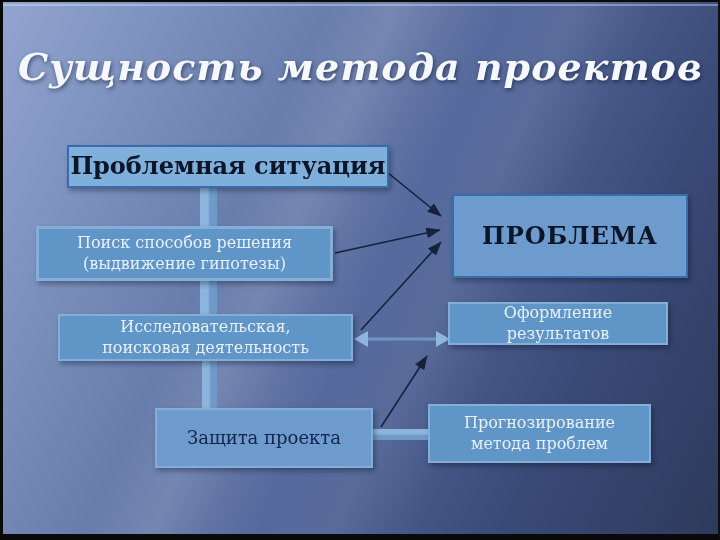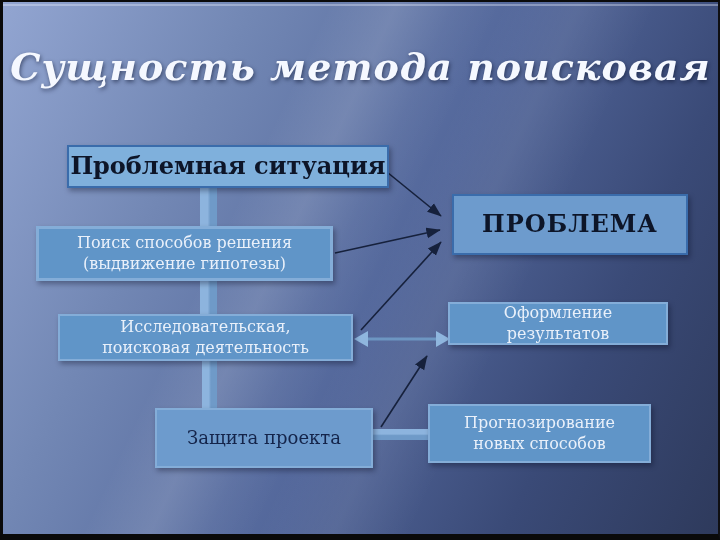--- a/index.html
+++ b/index.html
@@ -39,40 +39,40 @@
   .fill-mid2{background:#6d9bcd;}
   .bd-dark{border:2px solid var(--box-border-dark);}
   .bd-light{border:2px solid var(--box-border-light);}
   .bd-light3{border:3px solid var(--box-border-light);}
   .t-dark{color:var(--text-dark);font-weight:bold;}
   .t-navy{color:#14244a;}
   .t-light{color:var(--text-light);}
   .connector{position:absolute;background:linear-gradient(90deg,#8db4de 45%,#6f9ac8 60%);}
   .connector.h{background:linear-gradient(180deg,#8db4de 45%,#6f9ac8 60%);}
   #box-problem-situation{left:55px;top:143px;width:322px;height:43px;font-size:24px;margin-left:9px;}
-  #box-problem{left:449px;top:192px;width:236px;height:61px;font-size:24px;letter-spacing:1px;}
+  #box-problem{left:449px;top:192px;width:236px;height:84px;font-size:24px;letter-spacing:1px;}
   #box-solution-search{left:33px;top:224px;width:297px;height:55px;font-size:16px;padding:0 14px;}
   #box-research{left:55px;top:312px;width:295px;height:47px;font-size:16px;padding:4px 26px;align-items:center;}
   #box-results{left:445px;top:300px;width:220px;height:43px;font-size:16px;align-items:center;}
   #box-defense{left:152px;top:406px;width:218px;height:60px;font-size:18px;}
   #box-forecast{left:425px;top:402px;width:223px;height:59px;font-size:16px;padding:0 18px;}
   #conn-a{left:197px;top:184px;width:17px;height:42px;}
   #conn-b{left:197px;top:277px;width:17px;height:37px;}
   #conn-c{left:199px;top:357px;width:15px;height:51px;}
   #conn-d{left:368px;top:427px;width:58px;height:11px;}
   svg.overlay{position:absolute;left:0;top:0;pointer-events:none;}
 </style>
 </head>
 <body>
 
 <div class="slide">
   <div class="sheen"></div>
   <div class="top-edge"></div>
 
-  <div class="title">Сущность метода поисковая</div>
+  <div class="title">Сущность метода проектов</div>
 
   <div class="connector" id="conn-a"></div>
   <div class="connector" id="conn-b"></div>
   <div class="connector" id="conn-c"></div>
   <div class="connector h" id="conn-d"></div>
 
   <svg class="overlay" width="720" height="540" viewBox="0 0 720 540">
     <defs>
       <marker id="ah" markerWidth="11" markerHeight="9" refX="8.5" refY="4" orient="auto">
         <path d="M0,0.6 L9,4 L0,7.4 z" fill="#16213c"></path>
@@ -107,15 +107,15 @@
 
   <div class="box fill-mid bd-light t-light" id="box-results">
     <span>Оформление результатов</span>
   </div>
 
   <div class="box fill-mid2 bd-light t-navy" id="box-defense">
     <span>Защита проекта</span>
   </div>
 
   <div class="box fill-mid bd-light t-light" id="box-forecast">
-    <span>Прогнозирование новых способов</span>
+    <span>Прогнозирование метода проблем</span>
   </div>
 </div>
 
 </body></html>

